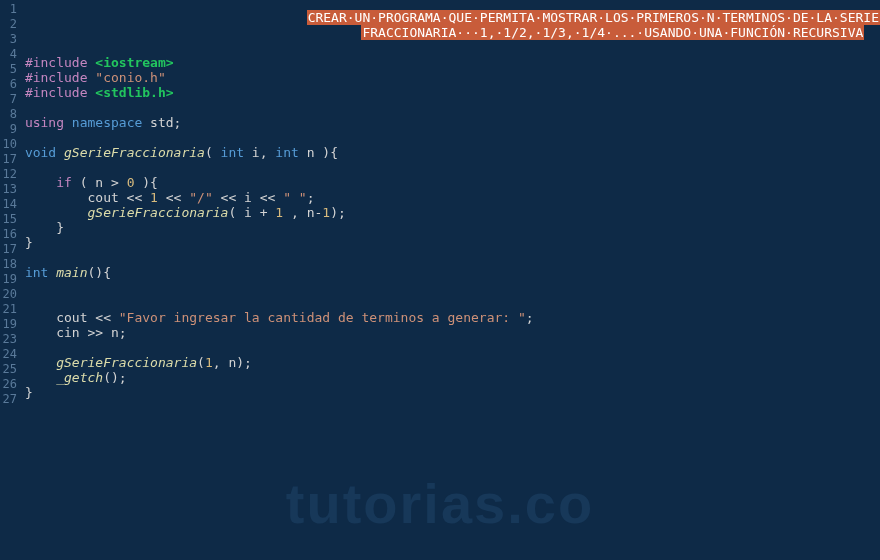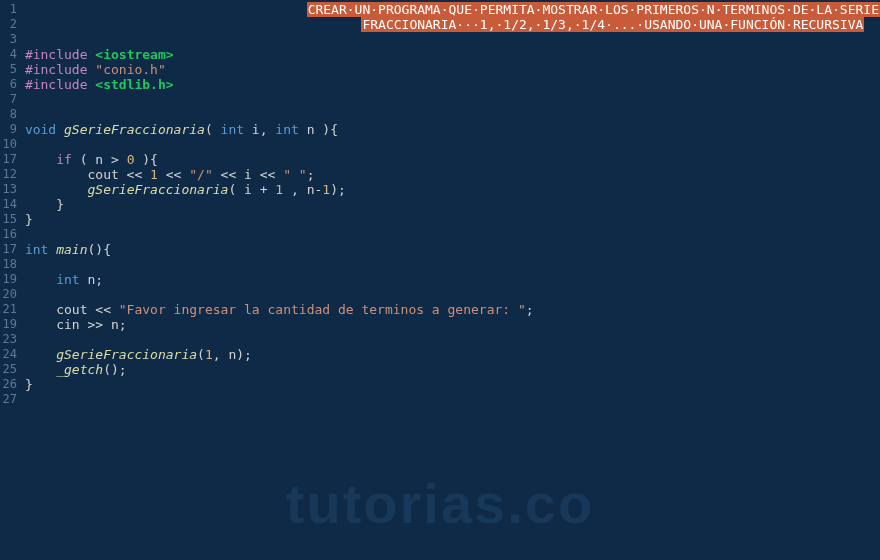--- a/index.html
+++ b/index.html
@@ -30,21 +30,21 @@
       user-select: none;
     }
     .line-num {
       color: #5a7a9a;
       height: 15px;
       line-height: 15px;
       font-size: 12px;
     }
     .code-area {
       flex: 1;
-      padding-top: 2px;
+      padding-top: 10px;
       position: relative;
     }
     .code-line {
       height: 15px;
       line-height: 15px;
       white-space: pre;
       color: #d4d4d4;
     }
     .hl-comment {
       background: #c85c3a;
@@ -112,32 +112,32 @@
       <div class="line-num">27</div>
     </div>
   <div class="code-area" id="code">
       <div class="code-line"><span class="hl-dot">                                    </span><span class="hl-comment">CREAR·UN·PROGRAMA·QUE·PERMITA·MOSTRAR·LOS·PRIMEROS·N·TERMINOS·DE·LA·SERIE</span></div>
       <div class="code-line"><span class="hl-dot">                                           </span><span class="hl-comment">FRACCIONARIA···1,·1/2,·1/3,·1/4·...·USANDO·UNA·FUNCIÓN·RECURSIVA</span></div>
       <div class="code-line"></div>
       <div class="code-line"><span class="tok-preproc">#include </span><span class="tok-angled">&lt;iostream&gt;</span></div>
       <div class="code-line"><span class="tok-preproc">#include </span><span class="tok-string">"conio.h"</span></div>
       <div class="code-line"><span class="tok-preproc">#include </span><span class="tok-angled">&lt;stdlib.h&gt;</span></div>
       <div class="code-line"></div>
+      <div class="code-line"><span class="tok-keyword2">using</span><span class="tok-plain"> </span><span class="tok-keyword">namespace</span><span class="tok-plain"> std;</span></div>
       <div class="code-line"></div>
       <div class="code-line"><span class="tok-type">void</span><span class="tok-plain"> </span><span class="tok-func">gSerieFraccionaria</span><span class="tok-plain">( </span><span class="tok-type">int</span><span class="tok-plain"> i, </span><span class="tok-type">int</span><span class="tok-plain"> n ){</span></div>
       <div class="code-line"></div>
       <div class="code-line"><span class="tok-plain">    </span><span class="tok-keyword2">if</span><span class="tok-plain"> ( n &gt; </span><span class="tok-num-orange">0</span><span class="tok-plain"> ){</span></div>
       <div class="code-line"><span class="tok-plain">        cout &lt;&lt; </span><span class="tok-num-orange">1</span><span class="tok-plain"> &lt;&lt; </span><span class="tok-string">"/"</span><span class="tok-plain"> &lt;&lt; i &lt;&lt; </span><span class="tok-string">" "</span><span class="tok-plain">;</span></div>
       <div class="code-line"><span class="tok-plain">        </span><span class="tok-func">gSerieFraccionaria</span><span class="tok-plain">( i + </span><span class="tok-num-orange">1</span><span class="tok-plain"> , n-</span><span class="tok-num-orange">1</span><span class="tok-plain">);</span></div>
       <div class="code-line"><span class="tok-plain">    }</span></div>
       <div class="code-line"><span class="tok-plain">}</span></div>
       <div class="code-line"></div>
       <div class="code-line"><span class="tok-type">int</span><span class="tok-plain"> </span><span class="tok-func">main</span><span class="tok-plain">(){</span></div>
       <div class="code-line"></div>
-      <div class="code-line"><span class="tok-plain">    </span><span class="tok-type">int</span><span class="tok-plain"> n;</span></div>
       <div class="code-line"></div>
       <div class="code-line"><span class="tok-plain">    cout &lt;&lt; </span><span class="tok-string">"Favor ingresar la cantidad de terminos a generar: "</span><span class="tok-plain">;</span></div>
       <div class="code-line"><span class="tok-plain">    cin &gt;&gt; n;</span></div>
       <div class="code-line"></div>
       <div class="code-line"><span class="tok-plain">    </span><span class="tok-func">gSerieFraccionaria</span><span class="tok-plain">(</span><span class="tok-num-orange">1</span><span class="tok-plain">, n);</span></div>
       <div class="code-line"><span class="tok-plain">    </span><span class="tok-func">_getch</span><span class="tok-plain">();</span></div>
       <div class="code-line"><span class="tok-plain">}</span></div>
     </div>
 </div>
 

